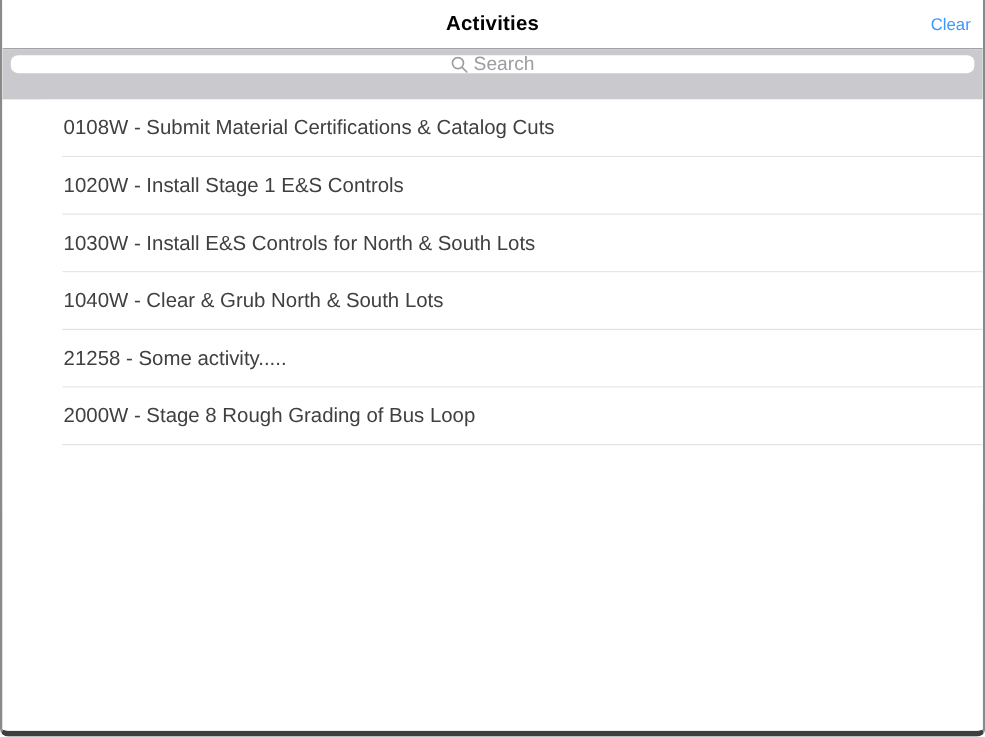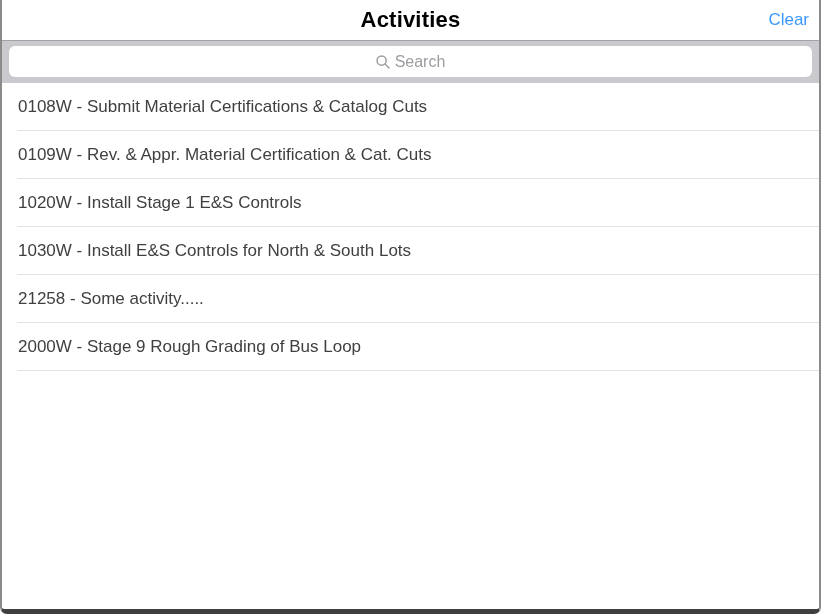--- a/index.html
+++ b/index.html
@@ -30,54 +30,55 @@
   }
   
   .navbar {
     position: relative;
     height: 41px; flex: 0 0 41px;
     background: #ffffff;
     border-bottom: 1px solid var(--band_line);
     display: flex; align-items: center; justify-content: center;
   }
   .navbar-title {
-    font-size: 22px; font-weight: bold; color: #000000;
+    font-size: 17px; font-weight: bold; color: #000000;
     letter-spacing: 0.2px;
   }
   .clear-btn {
     position: absolute; right: 8px; top: 0; height: 40px;
     display: flex; align-items: center;
     background: none; border: none;
     font-family: inherit;
-    font-size: 17px; color: var(--accent_blue);
+    font-size: 14px; color: var(--accent_blue);
     cursor: pointer; padding: 11px 2px;
   }
   
   .search-band {
     height: 42px; flex: 0 0 42px;
     background: var(--search_band);
     padding: 5px 7px 6px 7px;
   }
   .search-field {
-    width: 100%; height: 31px;
+    width: 100%; height: 15px;
     background: #ffffff;
     border-radius: 6px;
     display: flex; align-items: center; justify-content: center;
     gap: 5px;
     cursor: text;
   }
   .search-icon { display: inline-flex; width: 14px; height: 14px; }
   .search-placeholder {
     font-size: 16px; color: var(--placeholder_gray);
   }
   
   .activity-list {
     flex: 1 1 auto;
     background: #ffffff;
     overflow: hidden;
+    padding-left: 35px;
   }
   .row {
     position: relative;
     height: 48px;
     display: flex; align-items: center;
     padding-left: 16px;
     background: #ffffff;
     cursor: pointer;
   }
   .row::after {
@@ -110,29 +111,29 @@
       </span>
       <span class="search-placeholder">Search</span>
     </div>
   </div>
 
   <div class="activity-list">
       <div class="row">
     <span class="row-label">0108W - Submit Material Certifications &amp; Catalog Cuts</span>
   </div>
       <div class="row">
-    <span class="row-label">0109W - Rev. &amp; Appr. Material Certification &amp; Cat. Cuts</span>
-  </div>
-      <div class="row">
     <span class="row-label">1020W - Install Stage 1 E&amp;S Controls</span>
   </div>
       <div class="row">
     <span class="row-label">1030W - Install E&amp;S Controls for North &amp; South Lots</span>
   </div>
       <div class="row">
+    <span class="row-label">1040W - Clear &amp; Grub North &amp; South Lots</span>
+  </div>
+      <div class="row">
     <span class="row-label">21258 - Some activity.....</span>
   </div>
       <div class="row">
-    <span class="row-label">2000W - Stage 9 Rough Grading of Bus Loop</span>
+    <span class="row-label">2000W - Stage 8 Rough Grading of Bus Loop</span>
   </div>
     </div>
 
 </div>
 
 </body></html>

